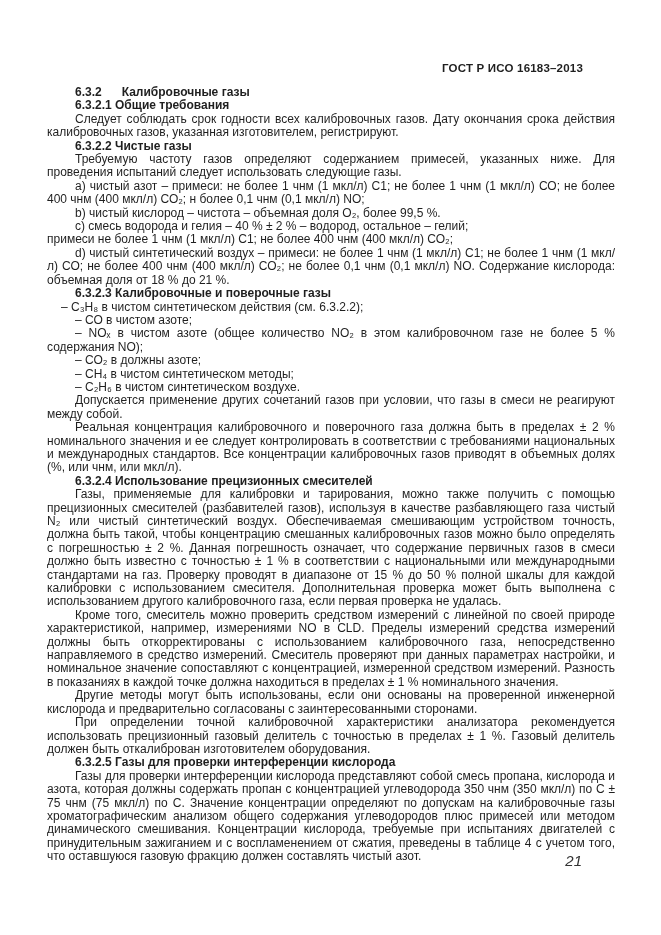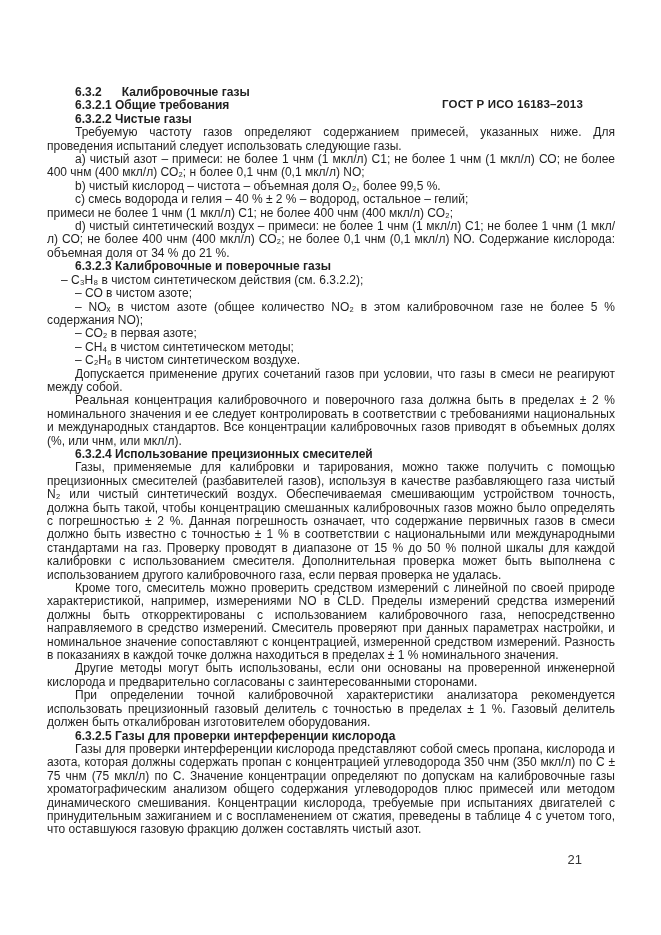--- a/index.html
+++ b/index.html
@@ -23,21 +23,20 @@
   .page-header {
     position: absolute;
     top: 62px;
     left: 0;
     right: 78px;
     text-align: right;
     font-weight: bold;
     font-size: 11.5px;
     letter-spacing: 0.2px;
     white-space: nowrap;
-    margin-top: 36px;
   }
   .content {
     position: absolute;
     top: 86px;
     left: 47px;
     width: 568px;
     font-size: 12px;
     line-height: 13.4px;
     text-align: justify;
   }
@@ -62,46 +61,48 @@
   }
   .li0 {
     text-indent: 14px;
   }
   .page-number {
     position: absolute;
     top: 852px;
     left: 0;
     right: 79px;
     text-align: right;
-    font-size: 13px;
+    font-size: 15px;
     color: #333333;
+    font-style: italic;
   }
 </style>
 </head>
 <body>
 
 <div class="page">
 
   <div class="page-header">ГОСТ Р ИСО 16183–2013</div>
 
   <div class="content">
     <p class="h">6.3.2      Калибровочные газы</p>
     <p class="h">6.3.2.1 Общие требования</p>
+    <p class="p">Следует соблюдать срок годности всех калибровочных газов. Дату окончания срока действия калибровочных газов, указанная изготовителем, регистрируют.</p>
     <p class="h">6.3.2.2 Чистые газы</p>
     <p class="p">Требуемую частоту газов определяют содержанием примесей, указанных ниже. Для проведения испытаний следует использовать следующие газы.</p>
     <p class="p">а) чистый азот – примеси: не более 1 чнм (1 мкл/л) С1; не более 1 чнм (1 мкл/л) СО; не более 400 чнм (400 мкл/л) СО₂; н более 0,1 чнм (0,1 мкл/л) NO;</p>
     <p class="p">b) чистый кислород – чистота – объемная доля О₂, более 99,5 %.</p>
     <p class="p">с) смесь водорода и гелия – 40 % ± 2 % – водород, остальное – гелий;</p>
     <p class="pc">примеси не более 1 чнм (1 мкл/л) С1; не более 400 чнм (400 мкл/л) СО₂;</p>
-    <p class="p">d) чистый синтетический воздух – примеси: не более 1 чнм (1 мкл/л) С1; не более 1 чнм (1 мкл/л) СО; не более 400 чнм (400 мкл/л) СО₂; не более 0,1 чнм (0,1 мкл/л) NO. Содержание кислорода: объемная доля от 34 % до 21 %.</p>
+    <p class="p">d) чистый синтетический воздух – примеси: не более 1 чнм (1 мкл/л) С1; не более 1 чнм (1 мкл/л) СО; не более 400 чнм (400 мкл/л) СО₂; не более 0,1 чнм (0,1 мкл/л) NO. Содержание кислорода: объемная доля от 18 % до 21 %.</p>
     <p class="h">6.3.2.3 Калибровочные и поверочные газы</p>
     <p class="li0">– С₃Н₈ в чистом синтетическом действия (см. 6.3.2.2);</p>
     <p class="li">– СО в чистом азоте;</p>
     <p class="li">– NOₓ в чистом азоте (общее количество NO₂ в этом калибровочном газе не более 5 % содержания NO);</p>
-    <p class="li">– СО₂ в первая азоте;</p>
+    <p class="li">– СО₂ в должны азоте;</p>
     <p class="li">– СН₄ в чистом синтетическом методы;</p>
     <p class="li">– С₂Н₆ в чистом синтетическом воздухе.</p>
     <p class="p">Допускается применение других сочетаний газов при условии, что газы в смеси не реагируют между собой.</p>
     <p class="p">Реальная концентрация калибровочного и поверочного газа должна быть в пределах ± 2 % номинального значения и ее следует контролировать в соответствии с требованиями национальных и международных стандартов. Все концентрации калибровочных газов приводят в объемных долях (%, или чнм, или мкл/л).</p>
     <p class="h">6.3.2.4 Использование прецизионных смесителей</p>
     <p class="p">Газы, применяемые для калибровки и тарирования, можно также получить с помощью прецизионных смесителей (разбавителей газов), используя в качестве разбавляющего газа чистый N₂ или чистый синтетический воздух. Обеспечиваемая смешивающим устройством точность, должна быть такой, чтобы концентрацию смешанных калибровочных газов можно было определять с погрешностью ± 2 %. Данная погрешность означает, что содержание первичных газов в смеси должно быть известно с точностью ± 1 % в соответствии с национальными или международными стандартами на газ. Проверку проводят в диапазоне от 15 % до 50 % полной шкалы для каждой калибровки с использованием смесителя. Дополнительная проверка может быть выполнена с использованием другого калибровочного газа, если первая проверка не удалась.</p>
     <p class="p">Кроме того, смеситель можно проверить средством измерений с линейной по своей природе характеристикой, например, измерениями NO в CLD. Пределы измерений средства измерений должны быть откорректированы с использованием калибровочного газа, непосредственно направляемого в средство измерений. Смеситель проверяют при данных параметрах настройки, и номинальное значение сопоставляют с концентрацией, измеренной средством измерений. Разность в показаниях в каждой точке должна находиться в пределах ± 1 % номинального значения.</p>
     <p class="p">Другие методы могут быть использованы, если они основаны на проверенной инженерной кислорода и предварительно согласованы с заинтересованными сторонами.</p>
     <p class="p">При определении точной калибровочной характеристики анализатора рекомендуется использовать прецизионный газовый делитель с точностью в пределах ± 1 %. Газовый делитель должен быть откалиброван изготовителем оборудования.</p>
     <p class="h">6.3.2.5 Газы для проверки интерференции кислорода</p>

